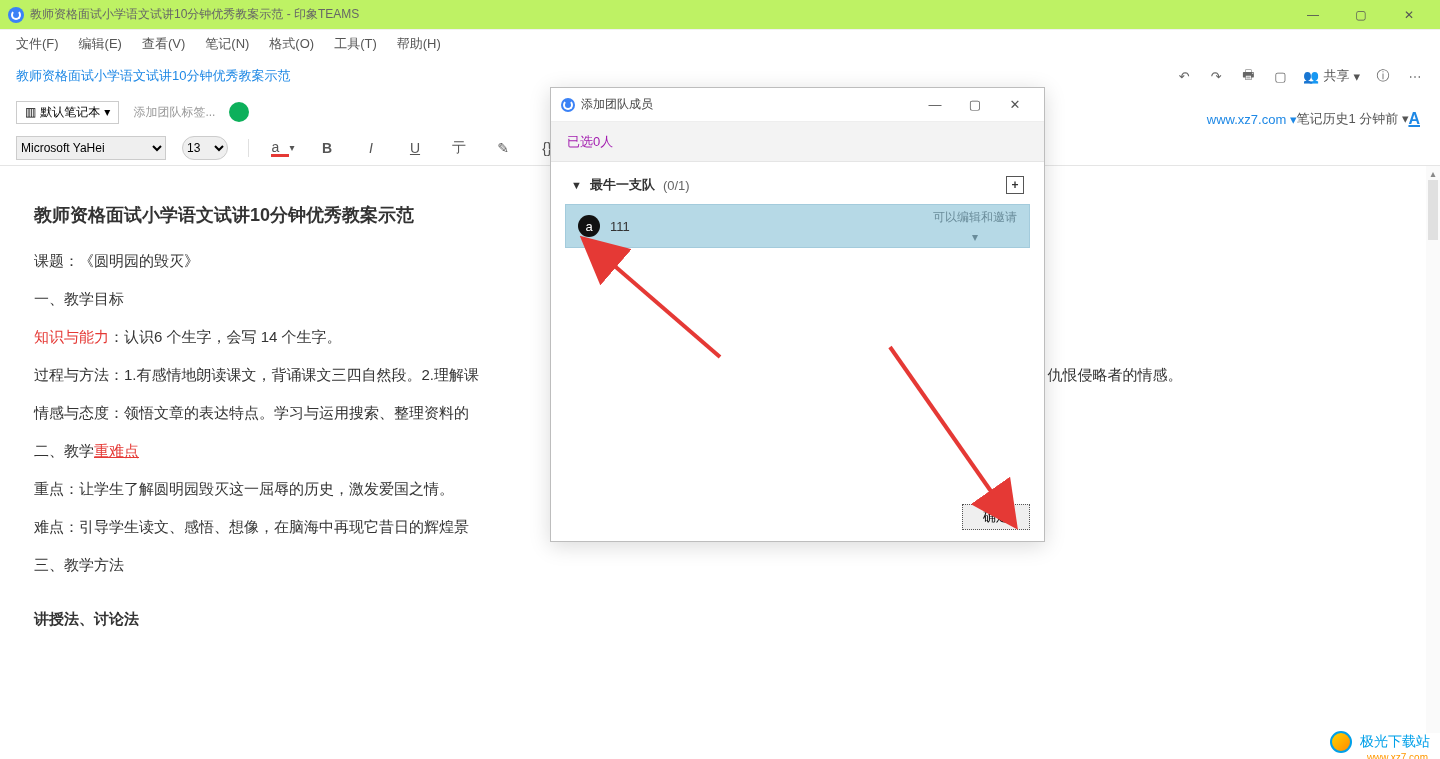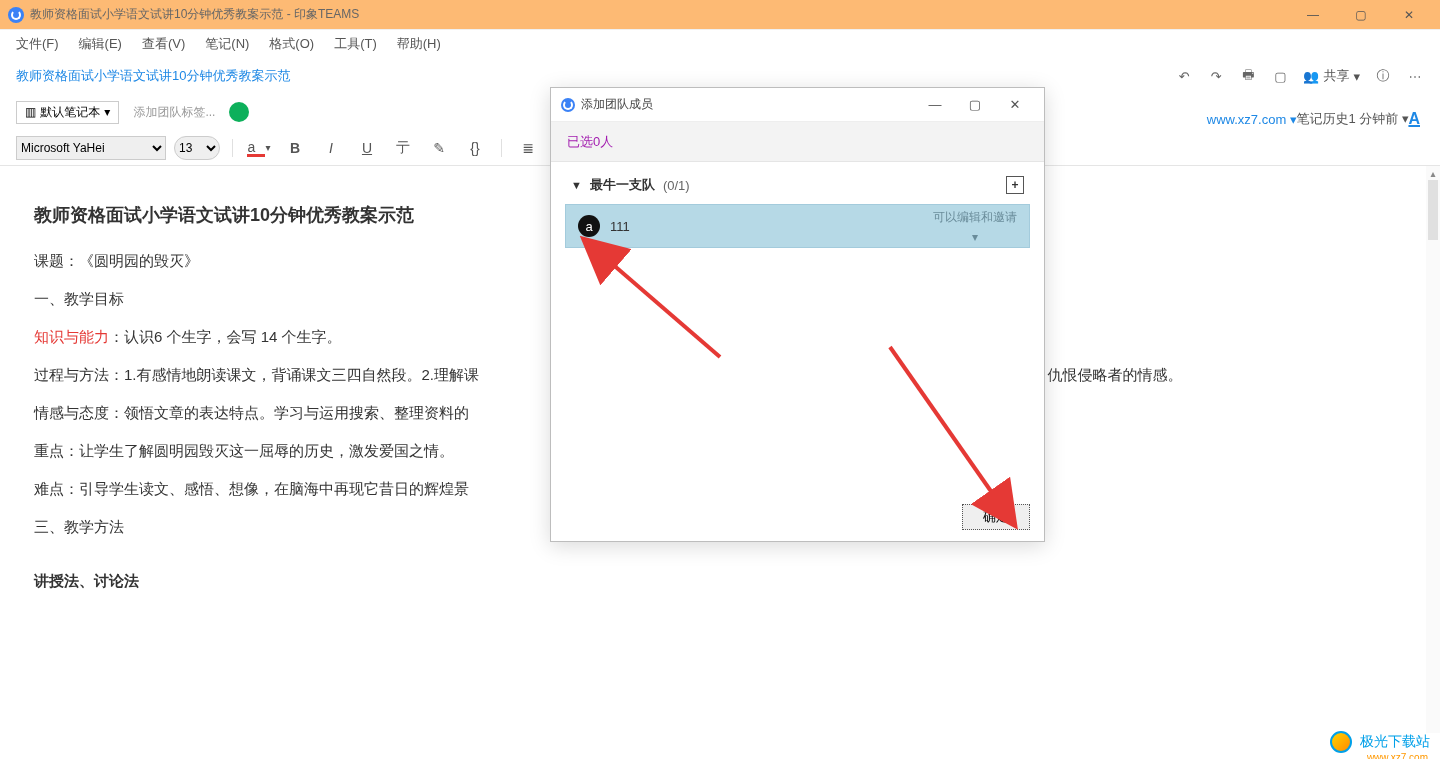--- a/index.html
+++ b/index.html
@@ -1,19 +1,19 @@
 <!DOCTYPE html>
 <html><head>
 <meta charset="utf-8">
 <style>
 * { box-sizing: border-box; margin: 0; padding: 0; }
 body { font-family: "Microsoft YaHei", Arial, sans-serif; font-size: 13px; color: #333; background: #fff; width: 1440px; height: 759px; position: relative; overflow: hidden; }
 
 
-.titlebar { height: 30px; display: flex; align-items: center; padding: 0 8px; background: #fdba74; border-bottom: 1px solid #f0f0f0; }
+.titlebar { height: 30px; display: flex; align-items: center; padding: 0 8px; background: #bef264; border-bottom: 1px solid #f0f0f0; }
 .titlebar .app-icon { width: 16px; height: 16px; border-radius: 50%; background: #3b82f6; margin-right: 6px; position: relative; }
 .titlebar .app-icon::after { content: ""; position: absolute; inset: 3px; border: 2px solid #fff; border-radius: 50%; border-top-color: transparent; }
 .titlebar .title { font-size: 12px; color: #666; }
 .titlebar .win-controls { margin-left: auto; display: flex; gap: 2px; }
 .titlebar .win-controls span { width: 46px; height: 30px; display: flex; align-items: center; justify-content: center; font-size: 12px; color: #555; cursor: pointer; }
 
 
 .menubar { height: 28px; display: flex; align-items: center; padding: 0 6px; }
 .menubar span { padding: 4px 10px; font-size: 13px; color: #555; cursor: pointer; }
 
@@ -25,21 +25,21 @@
 .top-right { margin-left: auto; display: flex; align-items: center; gap: 14px; }
 .icon-btn { width: 18px; height: 18px; display: inline-flex; align-items: center; justify-content: center; color: #666; }
 
 
 .tagrow { height: 36px; display: flex; align-items: center; padding: 0 16px; gap: 14px; }
 .notebook-btn { border: 1px solid #ccc; padding: 2px 8px; font-size: 12px; display: flex; align-items: center; gap: 4px; background: #fff; }
 .tagrow .addtag { color: #999; font-size: 12px; }
 .shield-icon { width: 20px; height: 20px; border-radius: 50%; background: #0db05b; position: relative; }
 
 
-.fmtbar { height: 36px; display: flex; align-items: center; padding: 0 16px; gap: 8px; border-bottom: 1px solid #e5e5e5; }
+.fmtbar { height: 36px; display: flex; align-items: center; padding: 0 16px; gap: 16px; border-bottom: 1px solid #e5e5e5; }
 .fmtbar select { height: 24px; font-size: 12px; border: 1px solid #ccc; }
 .fmtbar .font-name { width: 150px; }
 .fmtbar .font-size { width: 46px; border-radius: 12px; }
 .fmtbar .tbtn { width: 28px; height: 24px; display: flex; align-items: center; justify-content: center; font-size: 14px; color: #555; cursor: pointer; }
 .fmtbar .sep { width: 1px; height: 18px; background: #e0e0e0; margin: 0 4px; }
 .color-swatch { width: 18px; height: 18px; display: inline-block; position: relative; }
 .color-swatch .bar { position: absolute; bottom: 0; left: 0; right: 0; height: 3px; background: #e53935; }
 
 
 .top-right .share { display: flex; align-items: center; gap: 4px; color: #555; }
@@ -186,20 +186,23 @@
   <p>一、教学目标</p>
   <p>
     <span class="red">知识与能力</span><span>：认识6 个生字，会写 14 个生字。</span>
   </p>
   <p>
     <span>过程与方法：1.有感情地朗读课文，背诵课文三四自然段。2.理解课</span>
     <span style="display:inline-block; width:530px"></span>
     <span>化、仇恨侵略者的情感。</span>
   </p>
   <p>情感与态度：领悟文章的表达特点。学习与运用搜索、整理资料的</p>
+  <p>
+    <span>二、教学</span><span class="red" style="text-decoration: underline">重难点</span>
+  </p>
   <p>重点：让学生了解圆明园毁灭这一屈辱的历史，激发爱国之情。</p>
   <p>难点：引导学生读文、感悟、想像，在脑海中再现它昔日的辉煌景</p>
   <p>三、教学方法</p>
   <p style="margin-top:18px" class="bold">讲授法、讨论法</p>
 </div>
 
 <div class="modal">
   <div class="modal-title">
     <span class="app-icon"></span>
     <span class="title-text">添加团队成员</span>

